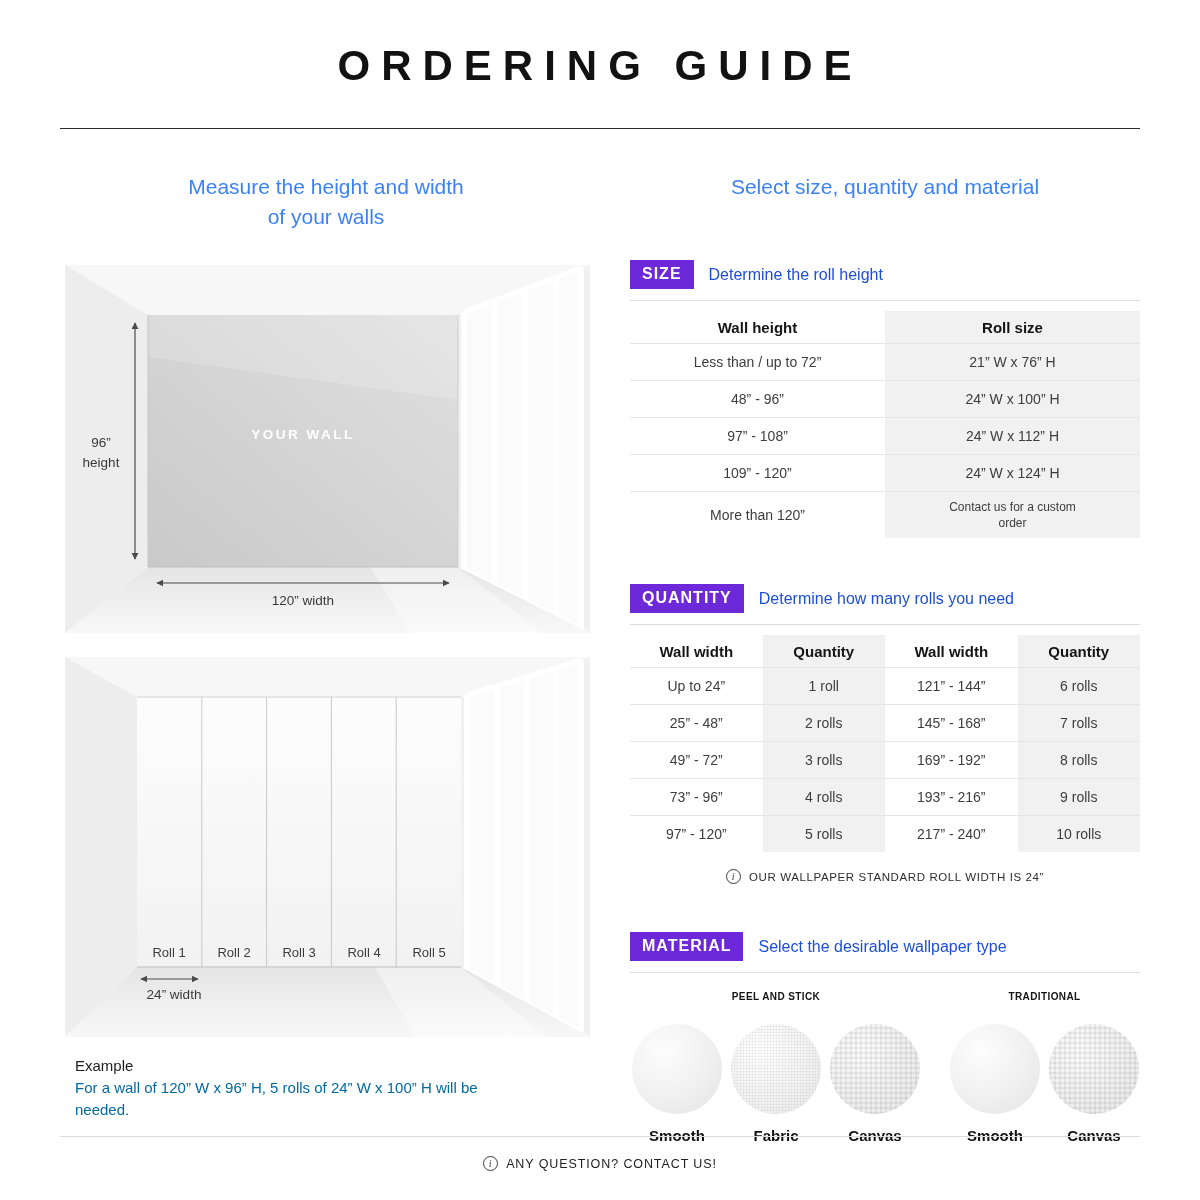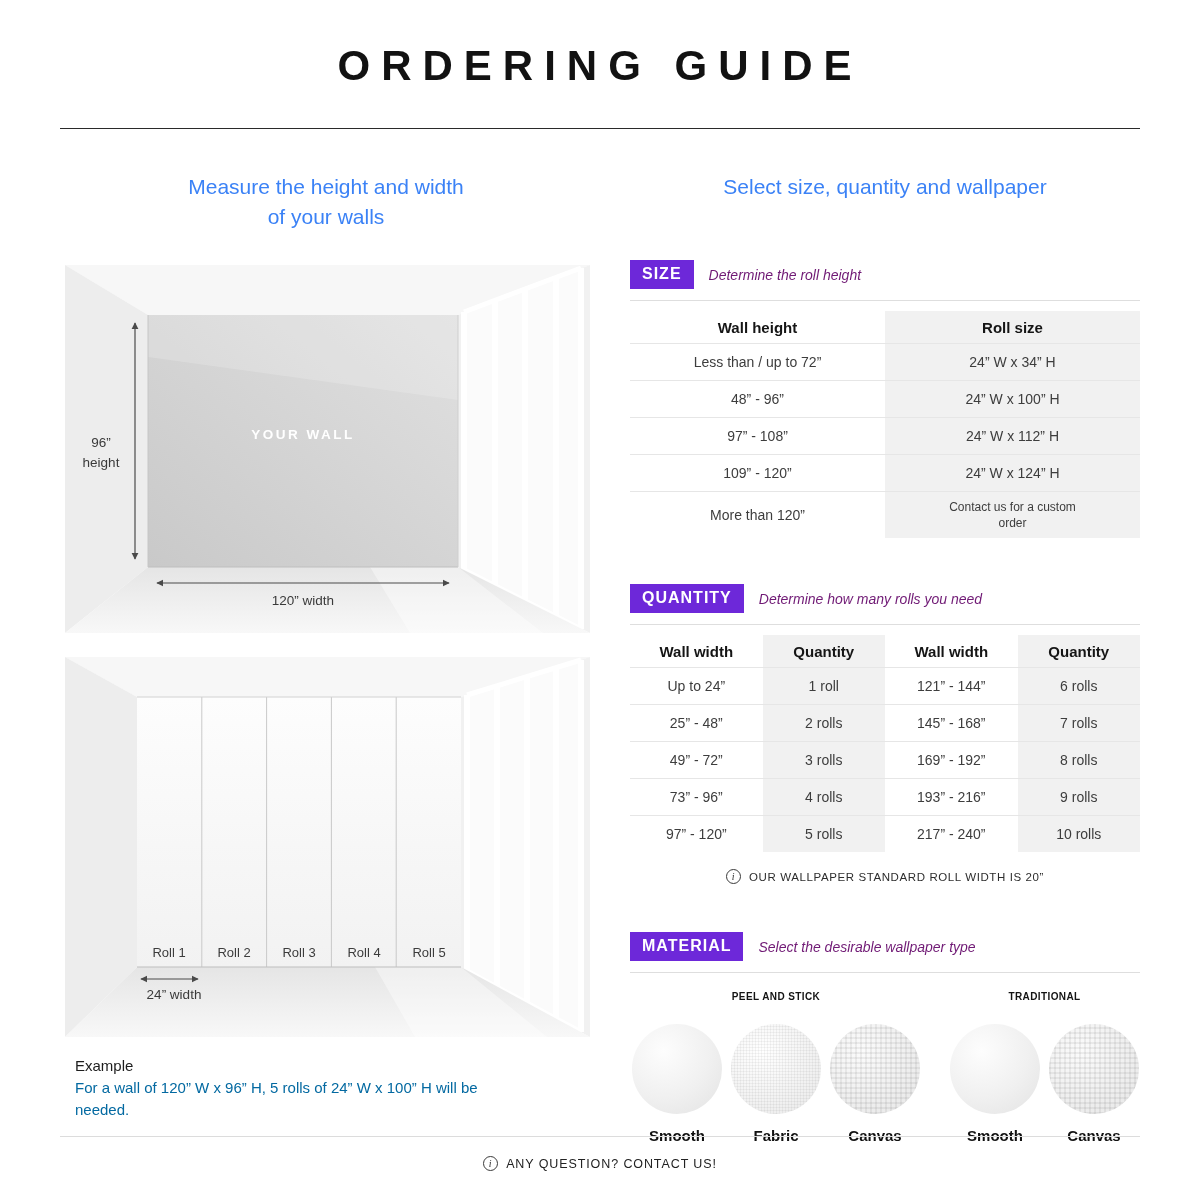--- a/index.html
+++ b/index.html
@@ -63,21 +63,21 @@
   .sec-material { margin-top:48px; }
   .sec-head {
     display:flex; align-items:center; gap:15px;
     padding-bottom:11px; border-bottom:1px solid #dedede;
   }
   .badge {
     display:inline-block; background:#6d28d9; color:#ffffff;
     font-weight:700; font-size:16px; letter-spacing:1px;
     padding:5px 12px 6px;
   }
-  .sec-sub { font-size:14px; color:#701a75;font-style:italic; }
+  .sec-sub { font-size:16px; color:#1d4ed8; }
 
   
   .tbl { margin-top:10px; }
   .trow { display:grid; border-bottom:1px solid #e6e6e6; }
   .trow:last-child { border-bottom:none; }
   .tbl-2 .trow { grid-template-columns:50% 50%; }
   .tbl-4 .trow { grid-template-columns:26% 24% 26% 24%; }
   .cell {
     display:flex; align-items:center; justify-content:center;
     min-height:36px; font-size:14px; color:#3d3d3d; text-align:center;
@@ -267,36 +267,36 @@
     </div>
 
     <div class="example">
       <div class="example-title">Example</div>
       <div class="example-text">For a wall of 120” W x 96” H, 5 rolls of 24” W x 100” H will be needed.</div>
     </div>
   </section>
 
   <section class="col-right">
     <h2 class="col-heading">
-      <span>Select size, quantity and wallpaper</span>
+      <span>Select size, quantity and material</span>
     </h2>
 
     <div class="sec sec-size">
       <div class="sec-head">
         <span class="badge">SIZE</span>
         <span class="sec-sub">Determine the roll height</span>
       </div>
       <div class="tbl tbl-2">
         <div class="trow thead">
           <div class="cell">Wall height</div>
           <div class="cell shade">Roll size</div>
         </div>
         <div class="trow">
           <div class="cell">Less than / up to 72”</div>
-          <div class="cell shade">24” W x 34” H</div>
+          <div class="cell shade">21” W x 76” H</div>
         </div>
         <div class="trow">
           <div class="cell">48” - 96”</div>
           <div class="cell shade">24” W x 100” H</div>
         </div>
         <div class="trow">
           <div class="cell">97” - 108”</div>
           <div class="cell shade">24” W x 112” H</div>
         </div>
         <div class="trow">
@@ -352,21 +352,21 @@
           <div class="cell">97” - 120”</div>
           <div class="cell shade">5 rolls</div>
           <div class="cell">217” - 240”</div>
           <div class="cell shade">10 rolls</div>
         </div>
       </div>
       <div class="note">
         <span class="info-icon">
             <span>i</span>
           </span>
-        <span>OUR WALLPAPER STANDARD ROLL WIDTH IS 20”</span>
+        <span>OUR WALLPAPER STANDARD ROLL WIDTH IS 24”</span>
       </div>
     </div>
 
     <div class="sec sec-material">
       <div class="sec-head">
         <span class="badge">MATERIAL</span>
         <span class="sec-sub">Select the desirable wallpaper type</span>
       </div>
       <div class="material-row">
         <div class="group group-ps">

